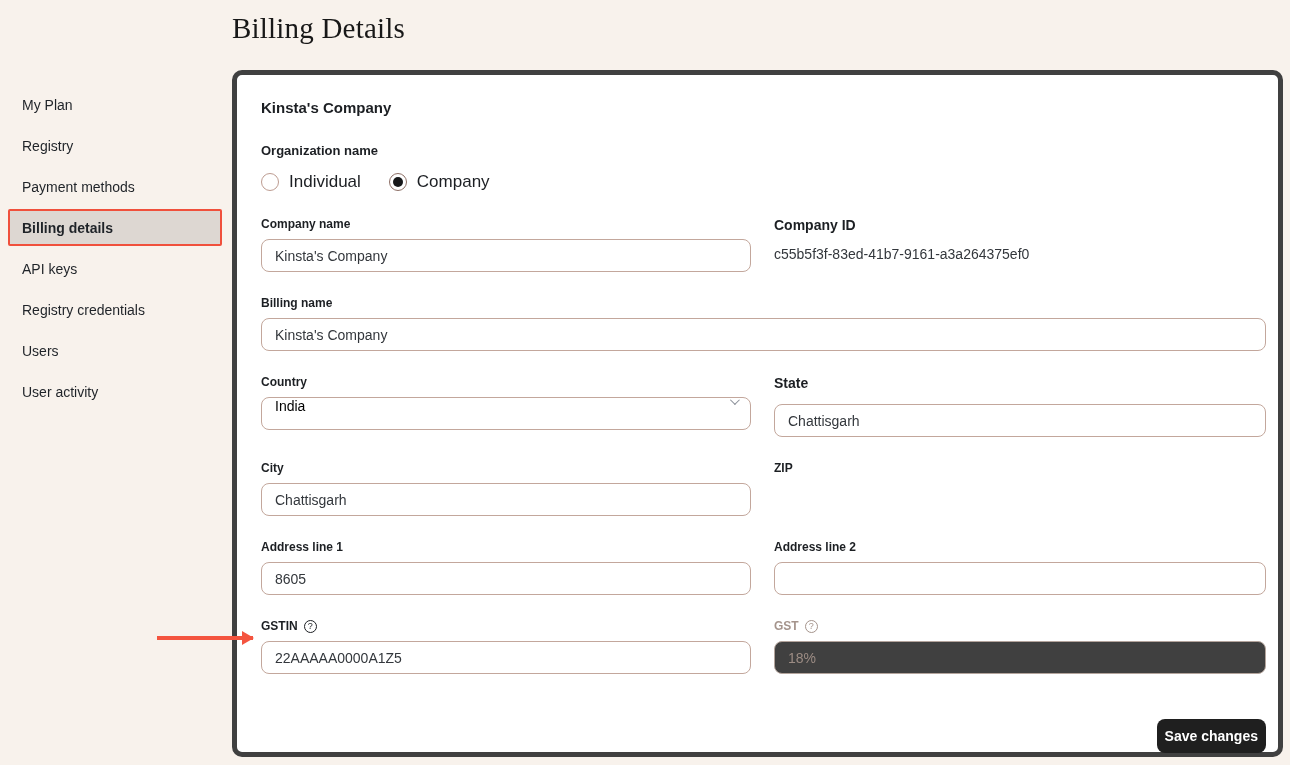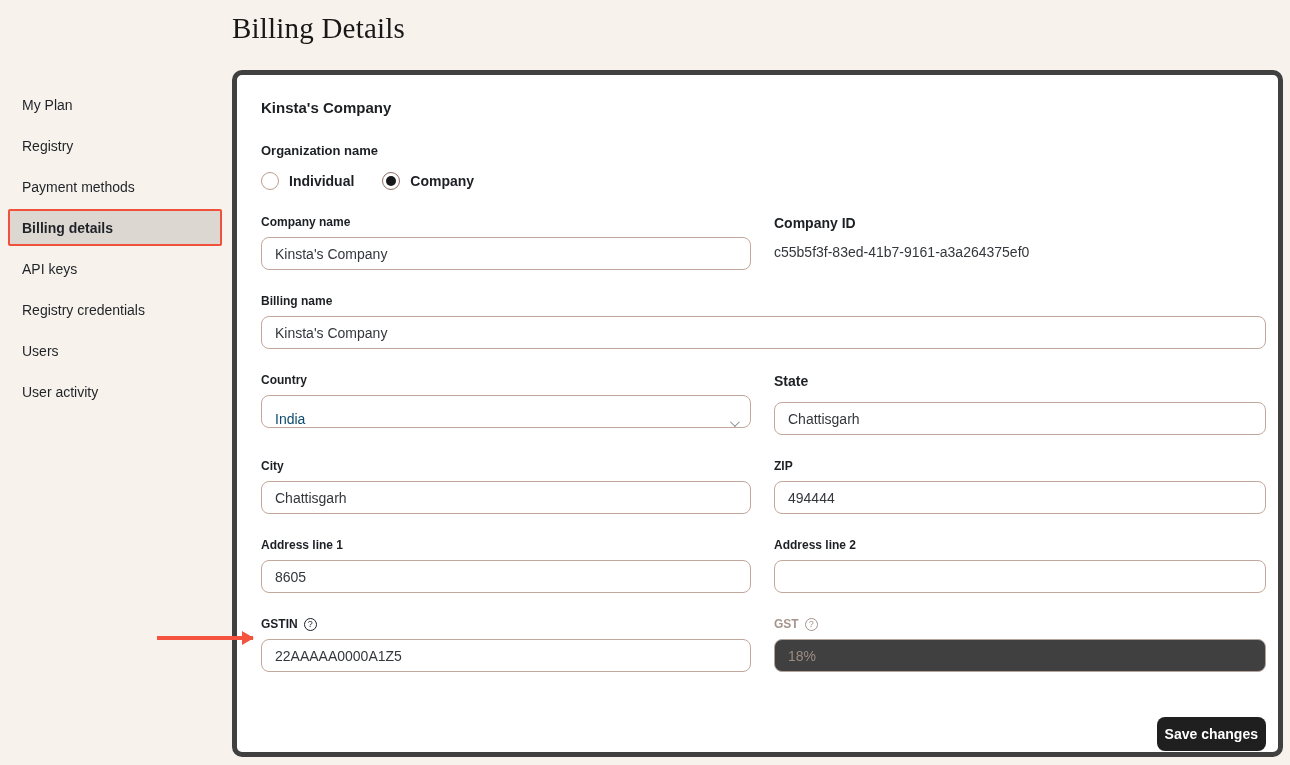--- a/index.html
+++ b/index.html
@@ -76,21 +76,21 @@
   .radio-circle {
     width: 18px; height: 18px;
     border-radius: 50%;
     border: 1px solid #bd9c91;
     background: #fff;
     display: flex; align-items: center; justify-content: center;
     flex: none;
   }
   .radio-circle.checked { border-color: #8d6f66; }
   .radio-circle .dot { width: 10px; height: 10px; border-radius: 50%; background: #17181a; }
-  .radio-label { font-size: 14px; font-weight: 700; color: #1c1f23; }
+  .radio-label { font-size: 17px; font-weight: 400; color: #1c1f23; }
 
   
   .form-grid {
     display: grid;
     grid-template-columns: 490px 492px;
     column-gap: 23px;
   }
   .field { margin-bottom: 24px; }
   .field.span2 { grid-column: 1 / span 2; }
   .field-label {
@@ -123,23 +123,23 @@
     border-color: #b3a49c;
     color: #9c8c84;
   }
   .select-box {
     width: 100%;
     height: 33px;
     border: 1px solid #c3a79c;
     border-radius: 8px;
     padding: 0 13px;
     font-size: 14px;
-    color: #0c4a6e;
+    color: #000000;
     background: #fff;
-    display: flex; align-items: flex-end; justify-content: space-between;
+    display: flex; align-items: flex-start; justify-content: space-between;
     cursor: pointer;
   }
   .chevron {
     width: 7px; height: 7px;
     border-right: 1.5px solid #8a8f98;
     border-bottom: 1.5px solid #8a8f98;
     transform: rotate(45deg) translateY(-2px);
     flex: none;
   }
   .readonly-value { font-size: 14px; color: #33373c; }
@@ -249,21 +249,20 @@
       <input class="text-input" type="text" value="Chattisgarh" style="">
     </div>
 
     <div class="field">
       <div class="field-label">City</div>
       <input class="text-input" type="text" value="Chattisgarh" style="">
     </div>
 
     <div class="field">
       <div class="field-label">ZIP</div>
-      <input class="text-input" type="text" value="494444" style="">
     </div>
 
     <div class="field">
       <div class="field-label">Address line 1</div>
       <input class="text-input" type="text" value="8605" style="">
     </div>
 
     <div class="field">
       <div class="field-label">Address line 2</div>
       <input class="text-input" type="text" value="" style="">

